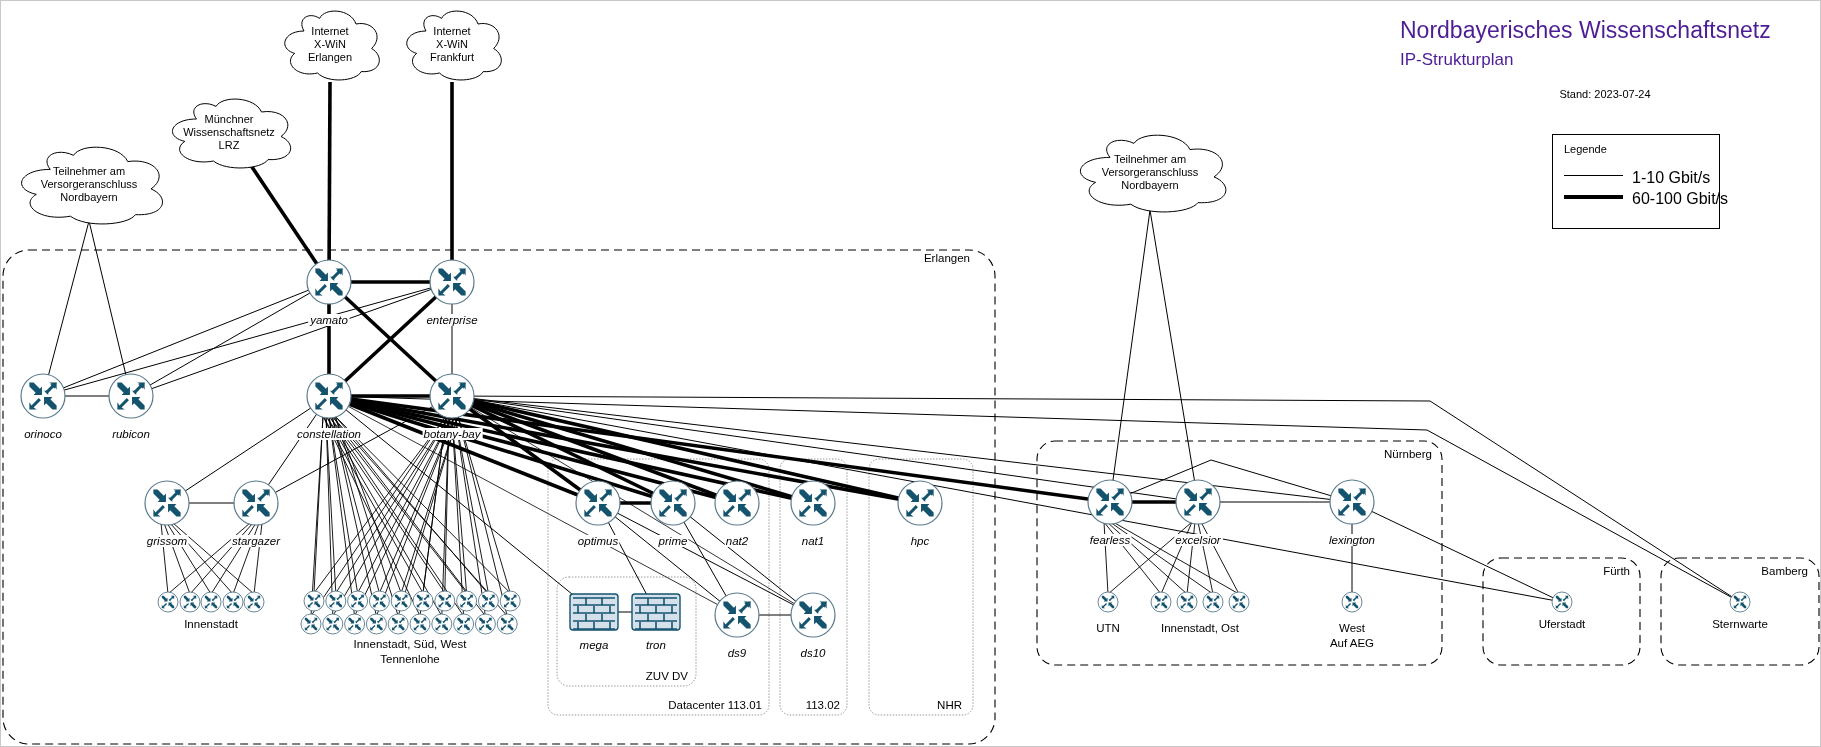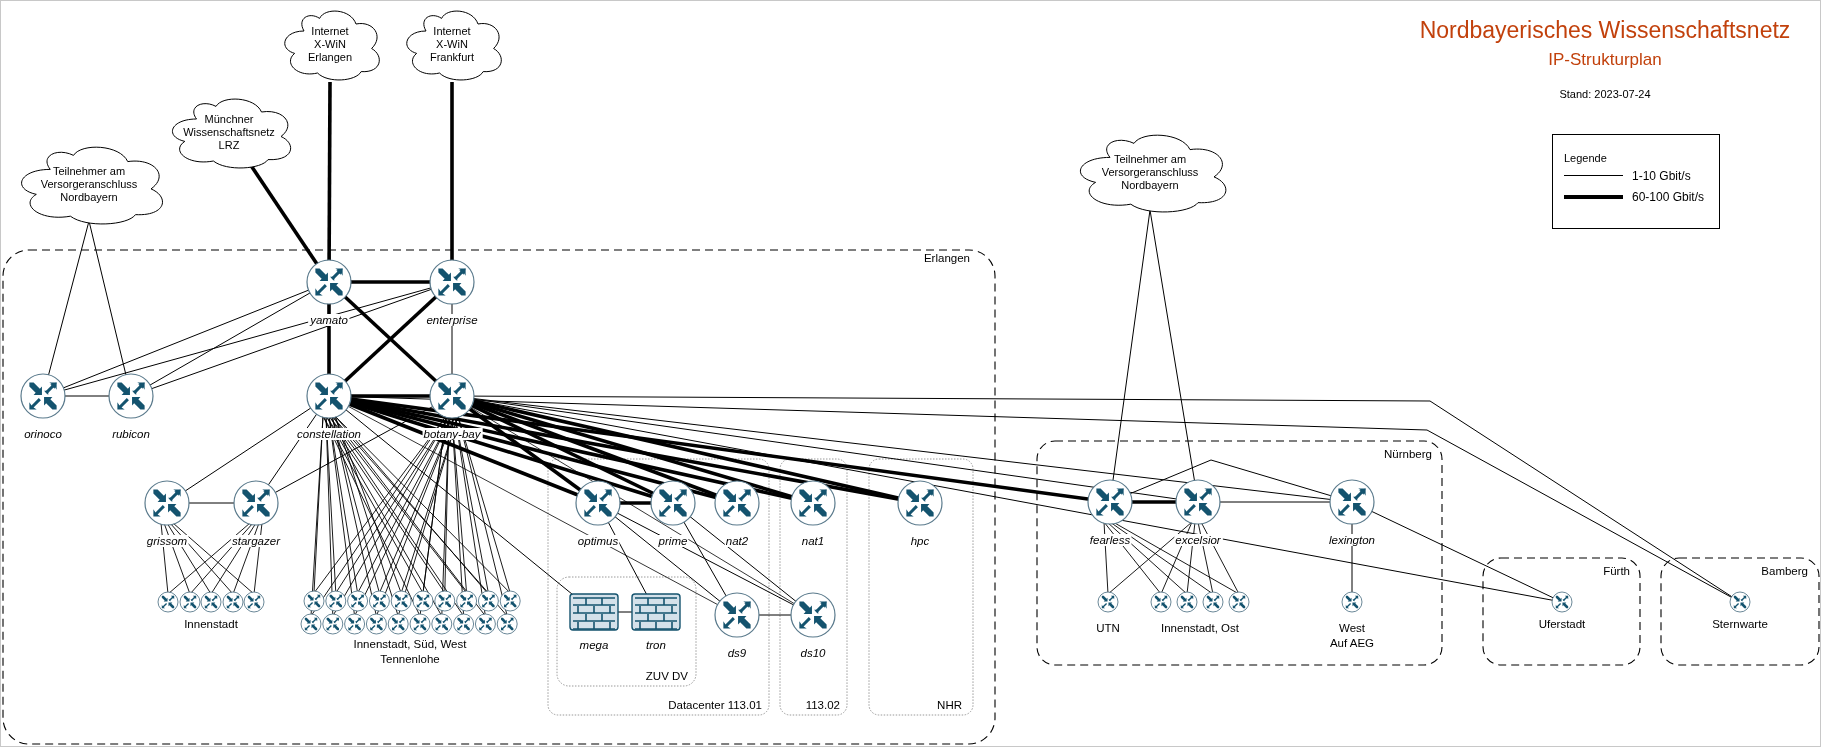--- a/index.html
+++ b/index.html
@@ -1,27 +1,27 @@
 <!DOCTYPE html>
 <html><head>
 <meta charset="utf-8">
 <style>
   html, body { margin:0; padding:0; background:#ffffff; }
   body { width:1821px; height:747px; overflow:hidden; position:relative;
          font-family:"Liberation Sans", sans-serif; }
   #frame { position:absolute; left:0; top:0; width:1819px; height:745px;
            border:1px solid #c8c8c8; border-right:2px solid #c8c8c8; }
   svg { position:absolute; left:0; top:0; }
-  .title { position:absolute; left:1400px; width:410px; text-align:center; color:#c2410c; }
+  .title { position:absolute; left:1400px; width:410px; text-align:left; color:#4c1d95; }
   .t1 { top:16px; font-size:23px; line-height:28px; }
   .t2 { top:46px; font-size:17px; line-height:28px; }
   .stand { position:absolute; left:1400px; width:410px; top:88px; text-align:center; font-size:11px; }
   .legend { position:absolute; left:1552px; top:134px; width:166px; height:93px; border:1px solid #000; background:#fff; }
-  .legend .lg-title { position:absolute; left:11px; top:17px; font-size:11px; }
-  .legend .row { position:absolute; left:11px; height:14px; font-size:12px; }
+  .legend .lg-title { position:absolute; left:11px; top:8px; font-size:11px; }
+  .legend .row { position:absolute; left:11px; height:14px; font-size:16px; }
   .legend .line { position:absolute; left:0; width:59px; background:#000; }
   .legend .lbl { position:absolute; left:68px; top:0; white-space:nowrap; }
   text { font-family:"Liberation Sans", sans-serif; }
 </style>
 </head>
 <body>
 
 <div id="frame"></div>
 
 <svg id="diagram" width="1821" height="747">

